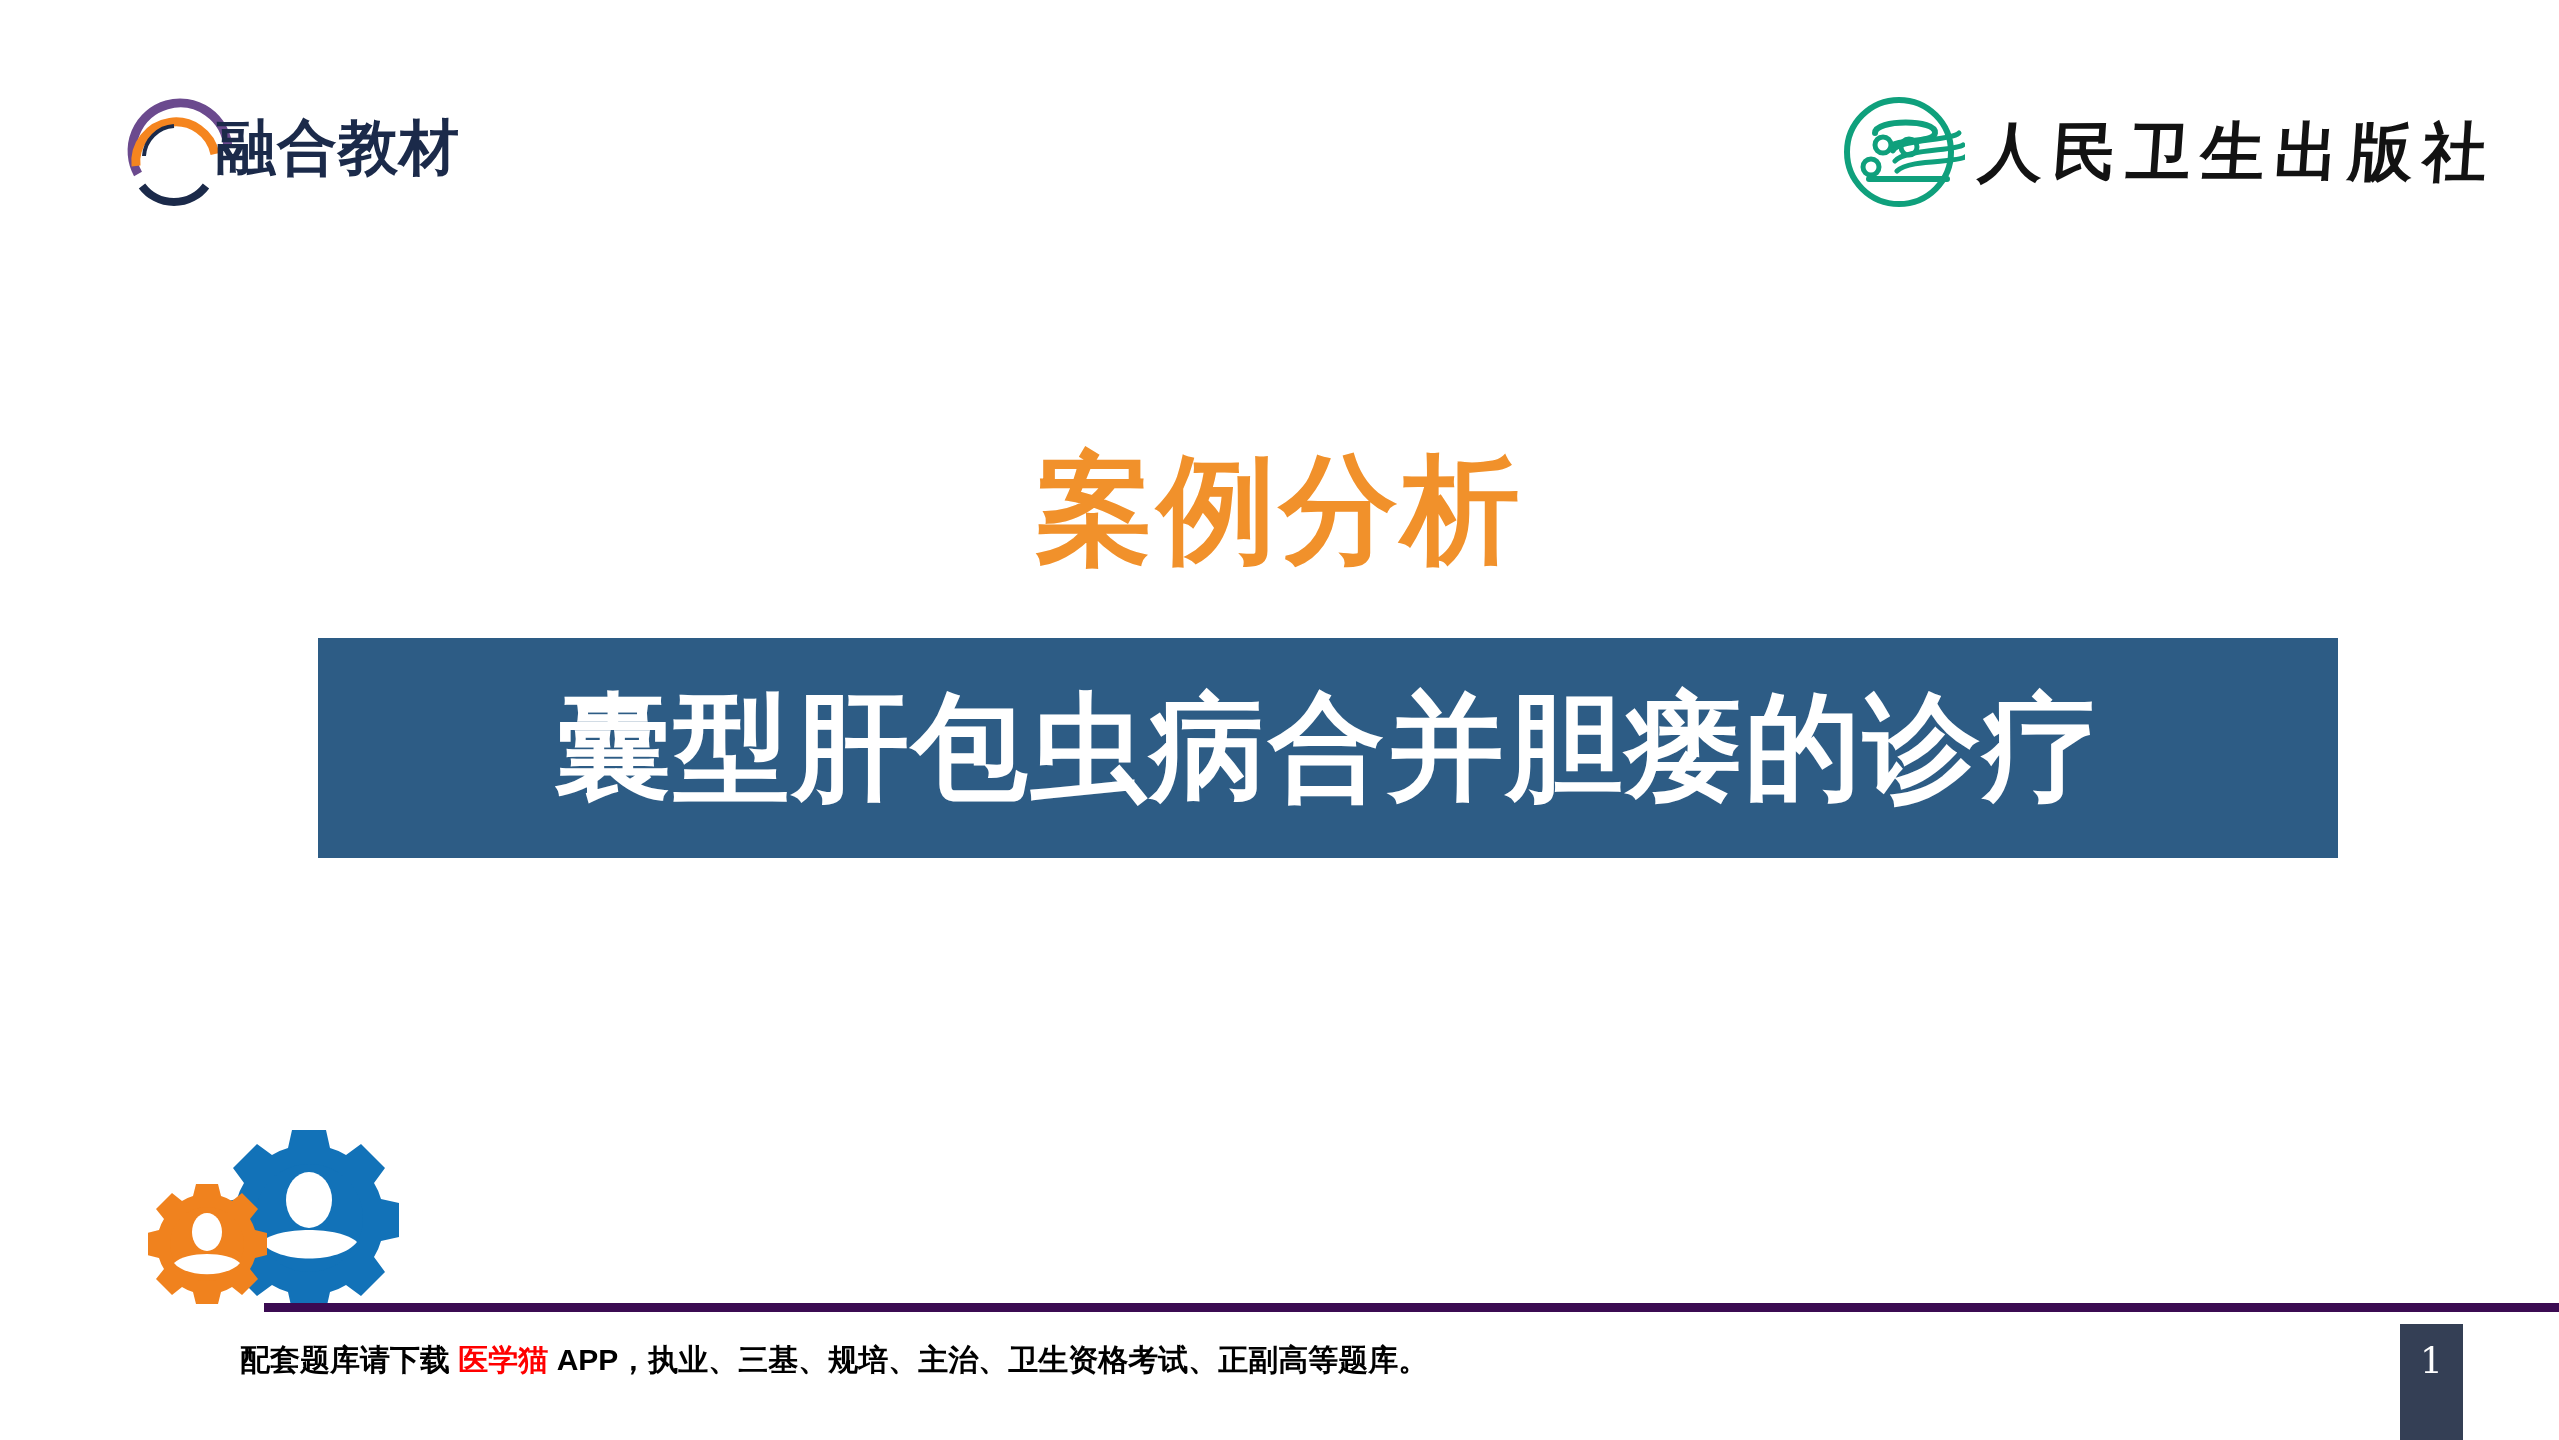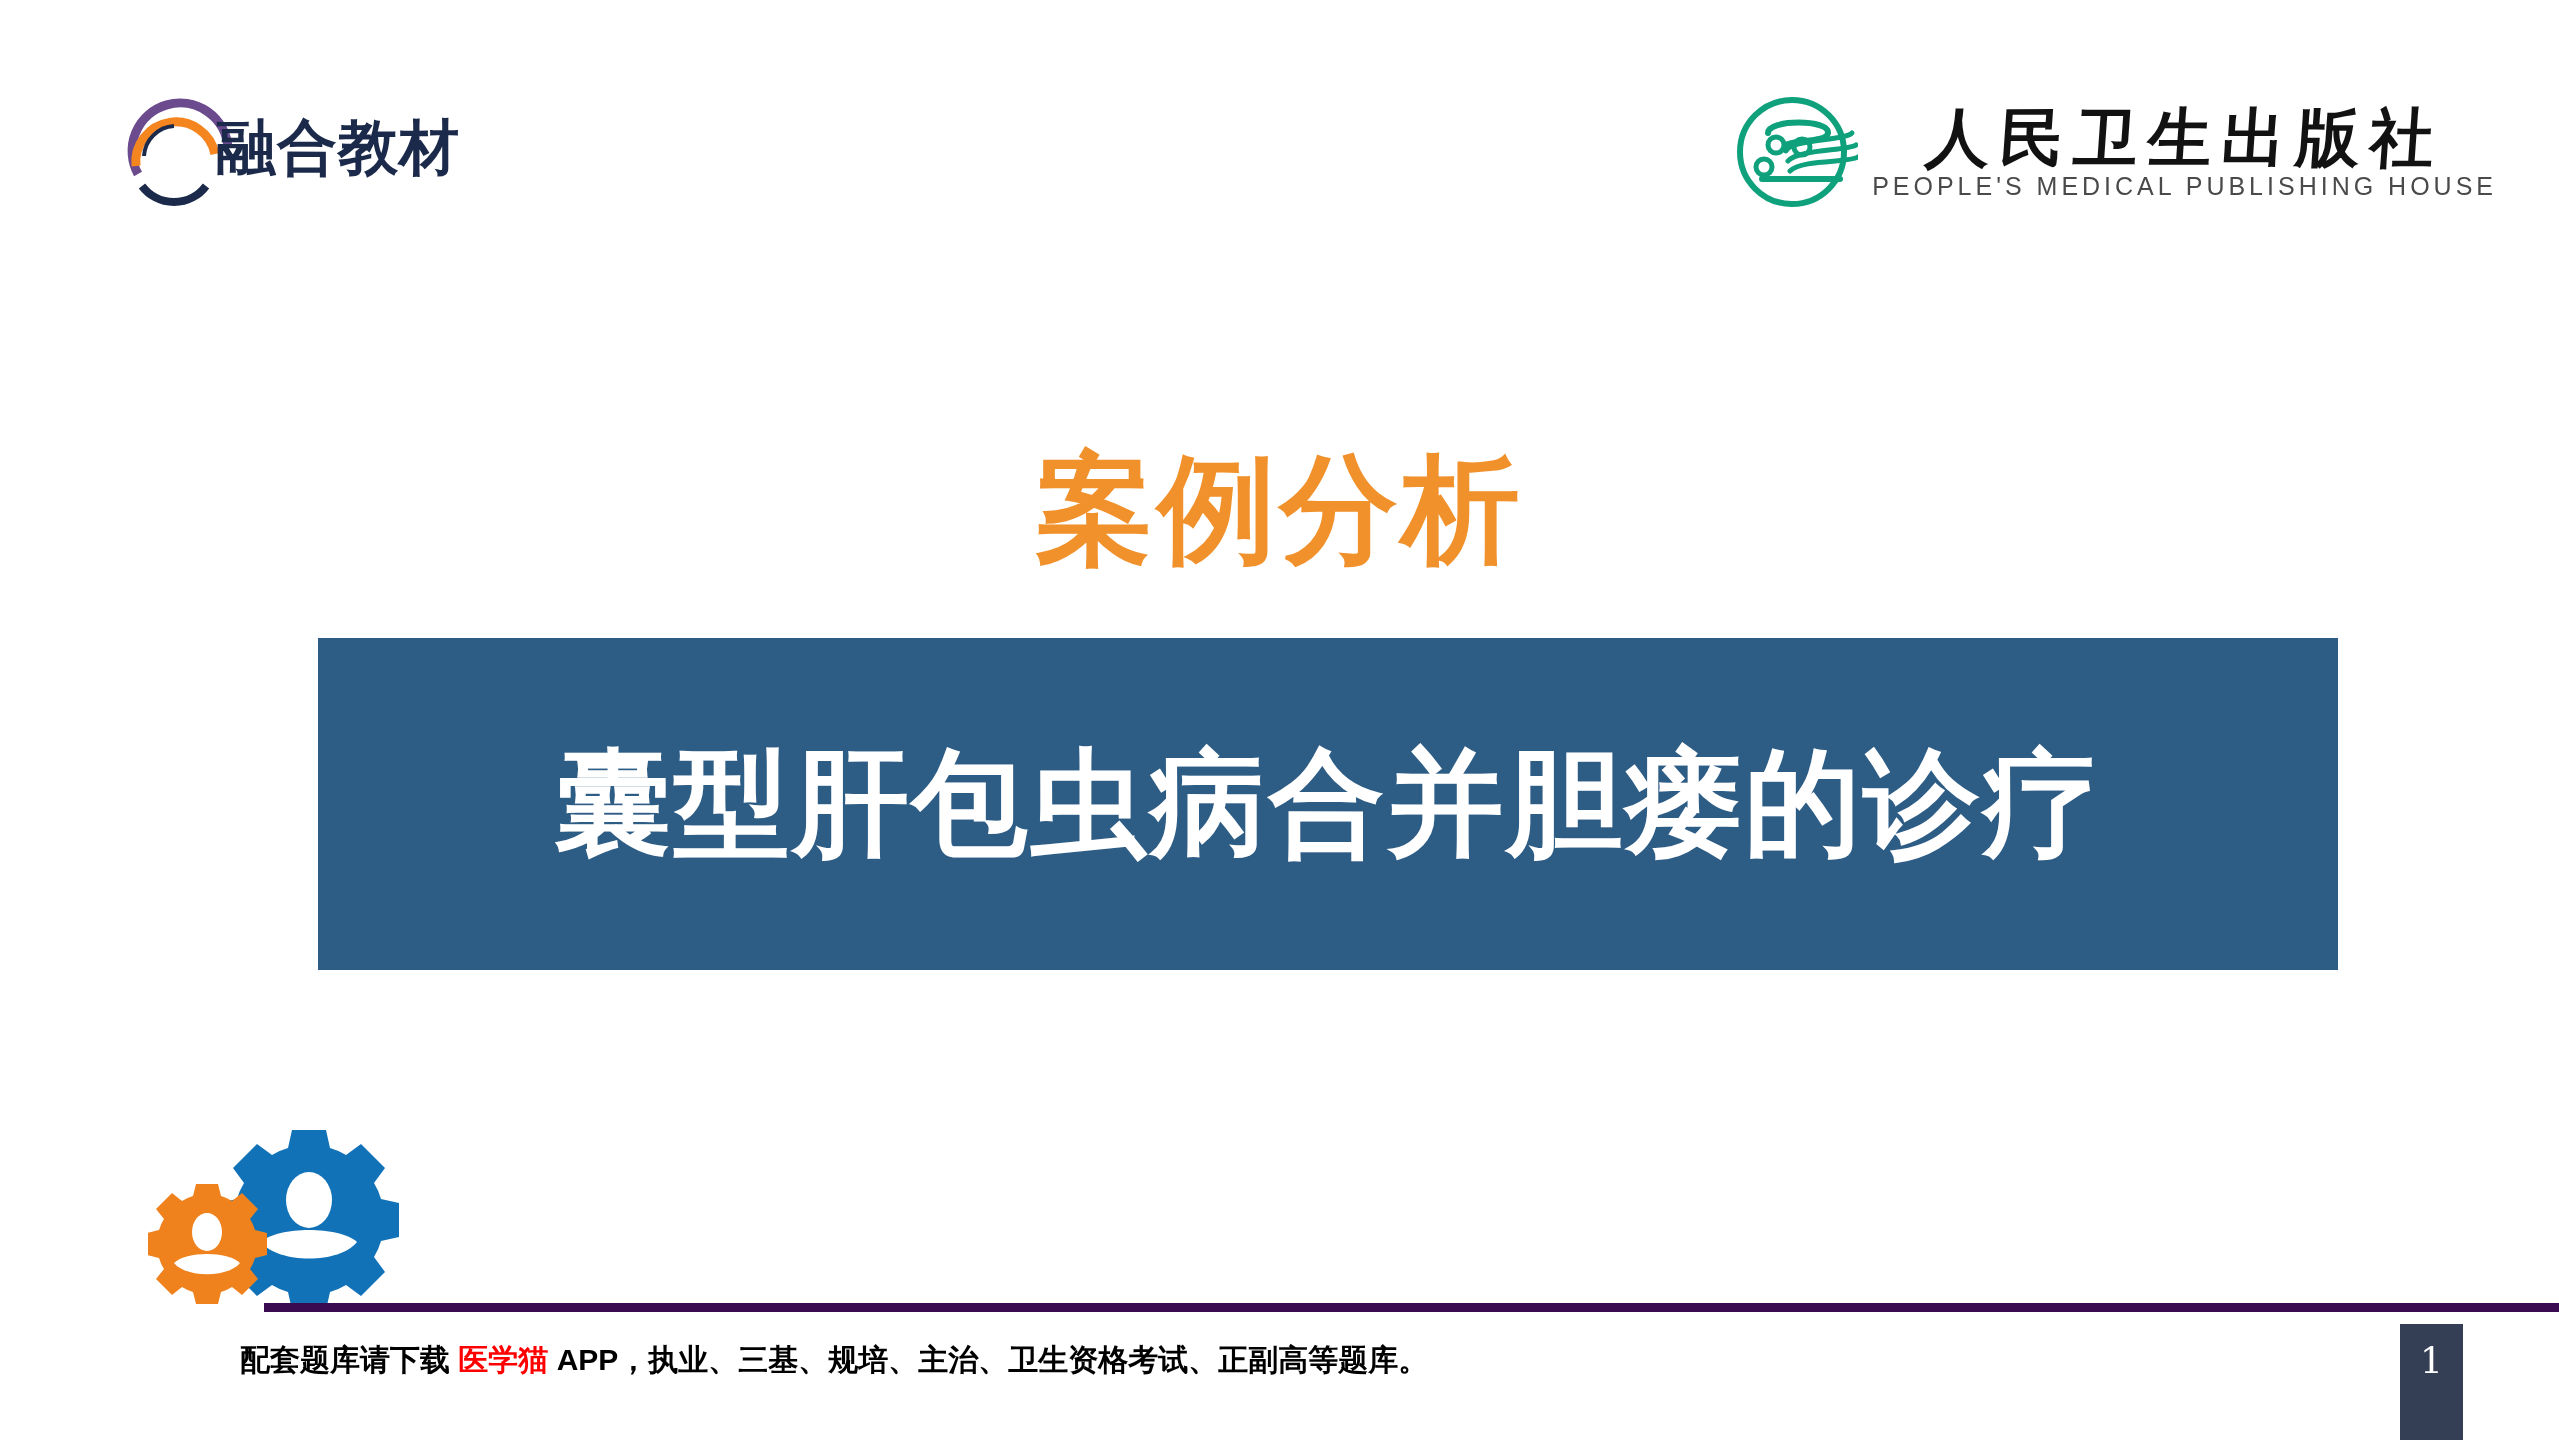--- a/index.html
+++ b/index.html
@@ -101,21 +101,21 @@
     line-height: 1.1;
     white-space: nowrap;
   }
 
   
   #title-banner {
     position: absolute;
     left: 318px;
     top: 638px;
     width: 2020px;
-    height: 332px;
+    height: 220px;
     background: #2D5C85;
     display: flex;
     align-items: center;
     justify-content: center;
   }
   #title-banner .banner-text {
     font-size: 116px;
     font-weight: 700;
     color: #ffffff;
     letter-spacing: 3px;
@@ -204,21 +204,20 @@
       <path d="M54 62 C 60 50, 112 52, 120 44" fill="none" stroke="#0FA07C" stroke-width="5" stroke-linecap="round"></path>
       <path d="M56 72 C 66 60, 116 62, 124 56" fill="none" stroke="#0FA07C" stroke-width="5" stroke-linecap="round"></path>
       <path d="M58 82 C 70 70, 118 74, 126 68" fill="none" stroke="#0FA07C" stroke-width="5" stroke-linecap="round"></path>
       <path d="M30 90 L 108 90" fill="none" stroke="#0FA07C" stroke-width="6" stroke-linecap="round"></path>
       <circle cx="44" cy="56" r="8" fill="none" stroke="#0FA07C" stroke-width="5"></circle>
       <circle cx="70" cy="58" r="8" fill="none" stroke="#0FA07C" stroke-width="5"></circle>
       <circle cx="32" cy="78" r="8" fill="none" stroke="#0FA07C" stroke-width="5"></circle>
     </svg>
     <div class="pub-text">
       <div class="pub-cn">人民卫生出版社</div>
-      <div class="pub-en">PEOPLE'S MEDICAL PUBLISHING HOUSE</div>
     </div>
   </div>
 
   <div id="case-heading">案例分析</div>
 
   <div id="title-banner">
     <div class="banner-text">囊型肝包虫病合并胆瘘的诊疗</div>
   </div>
 
   <div id="gears">

